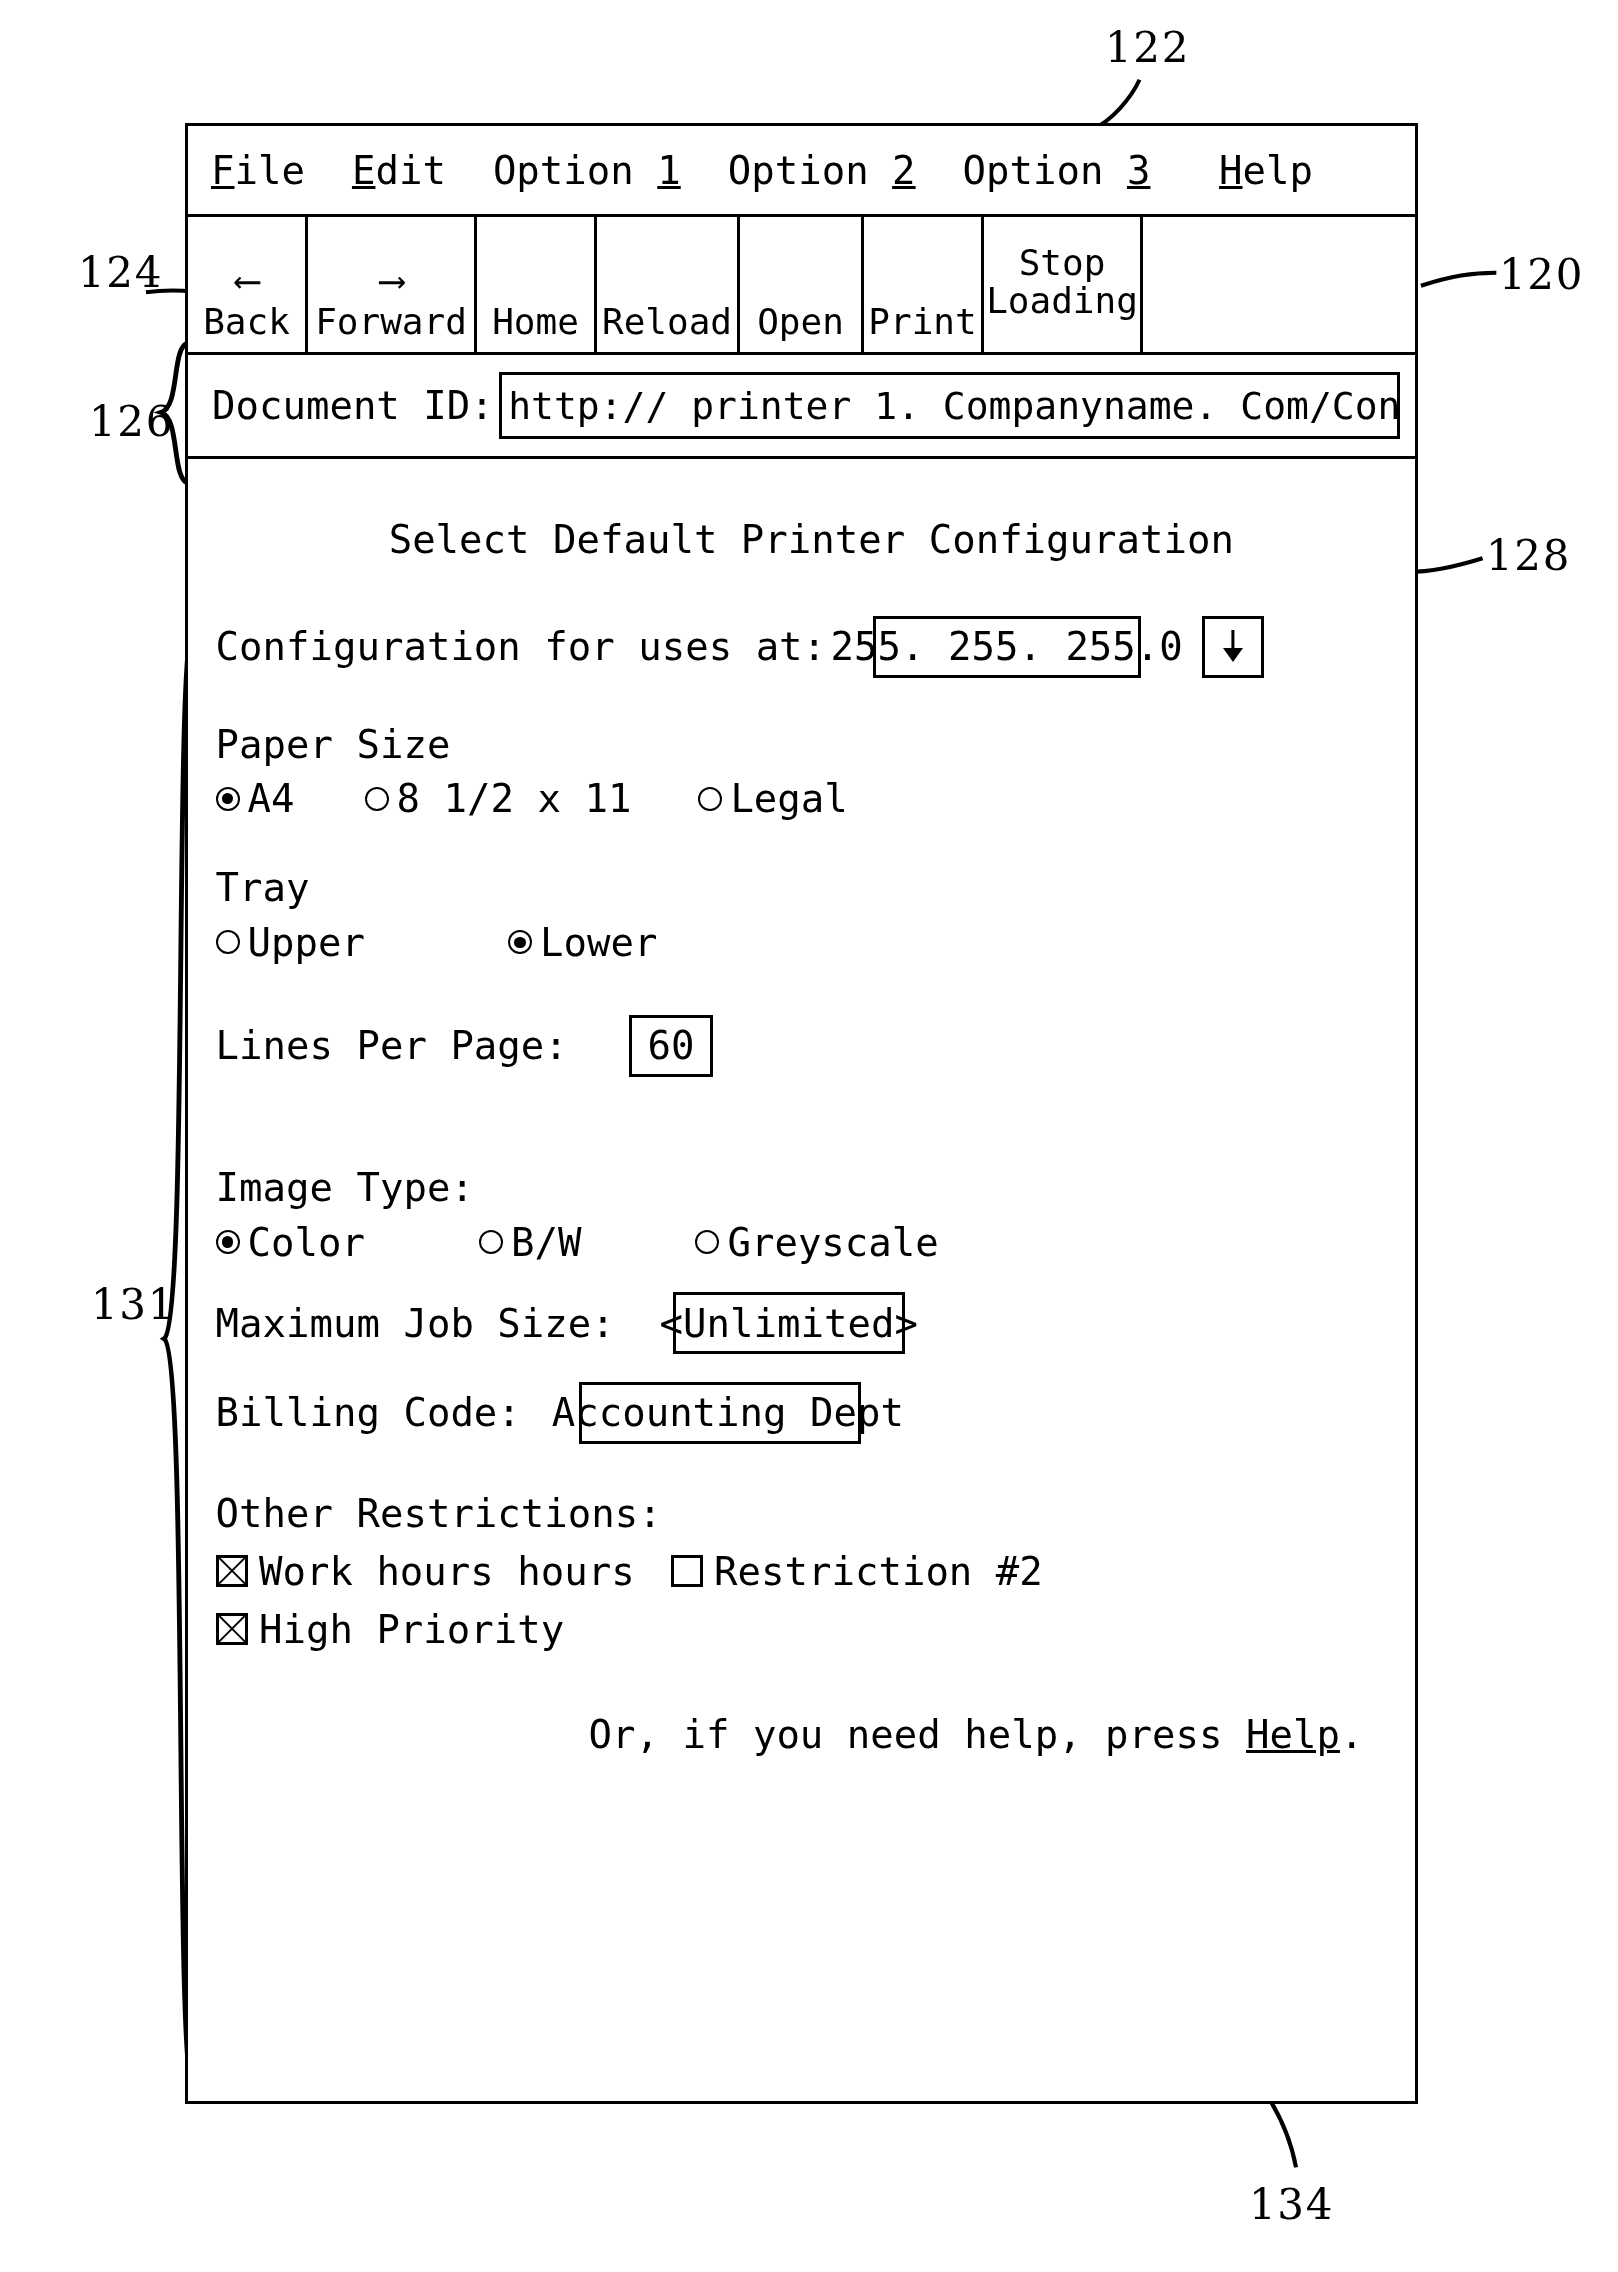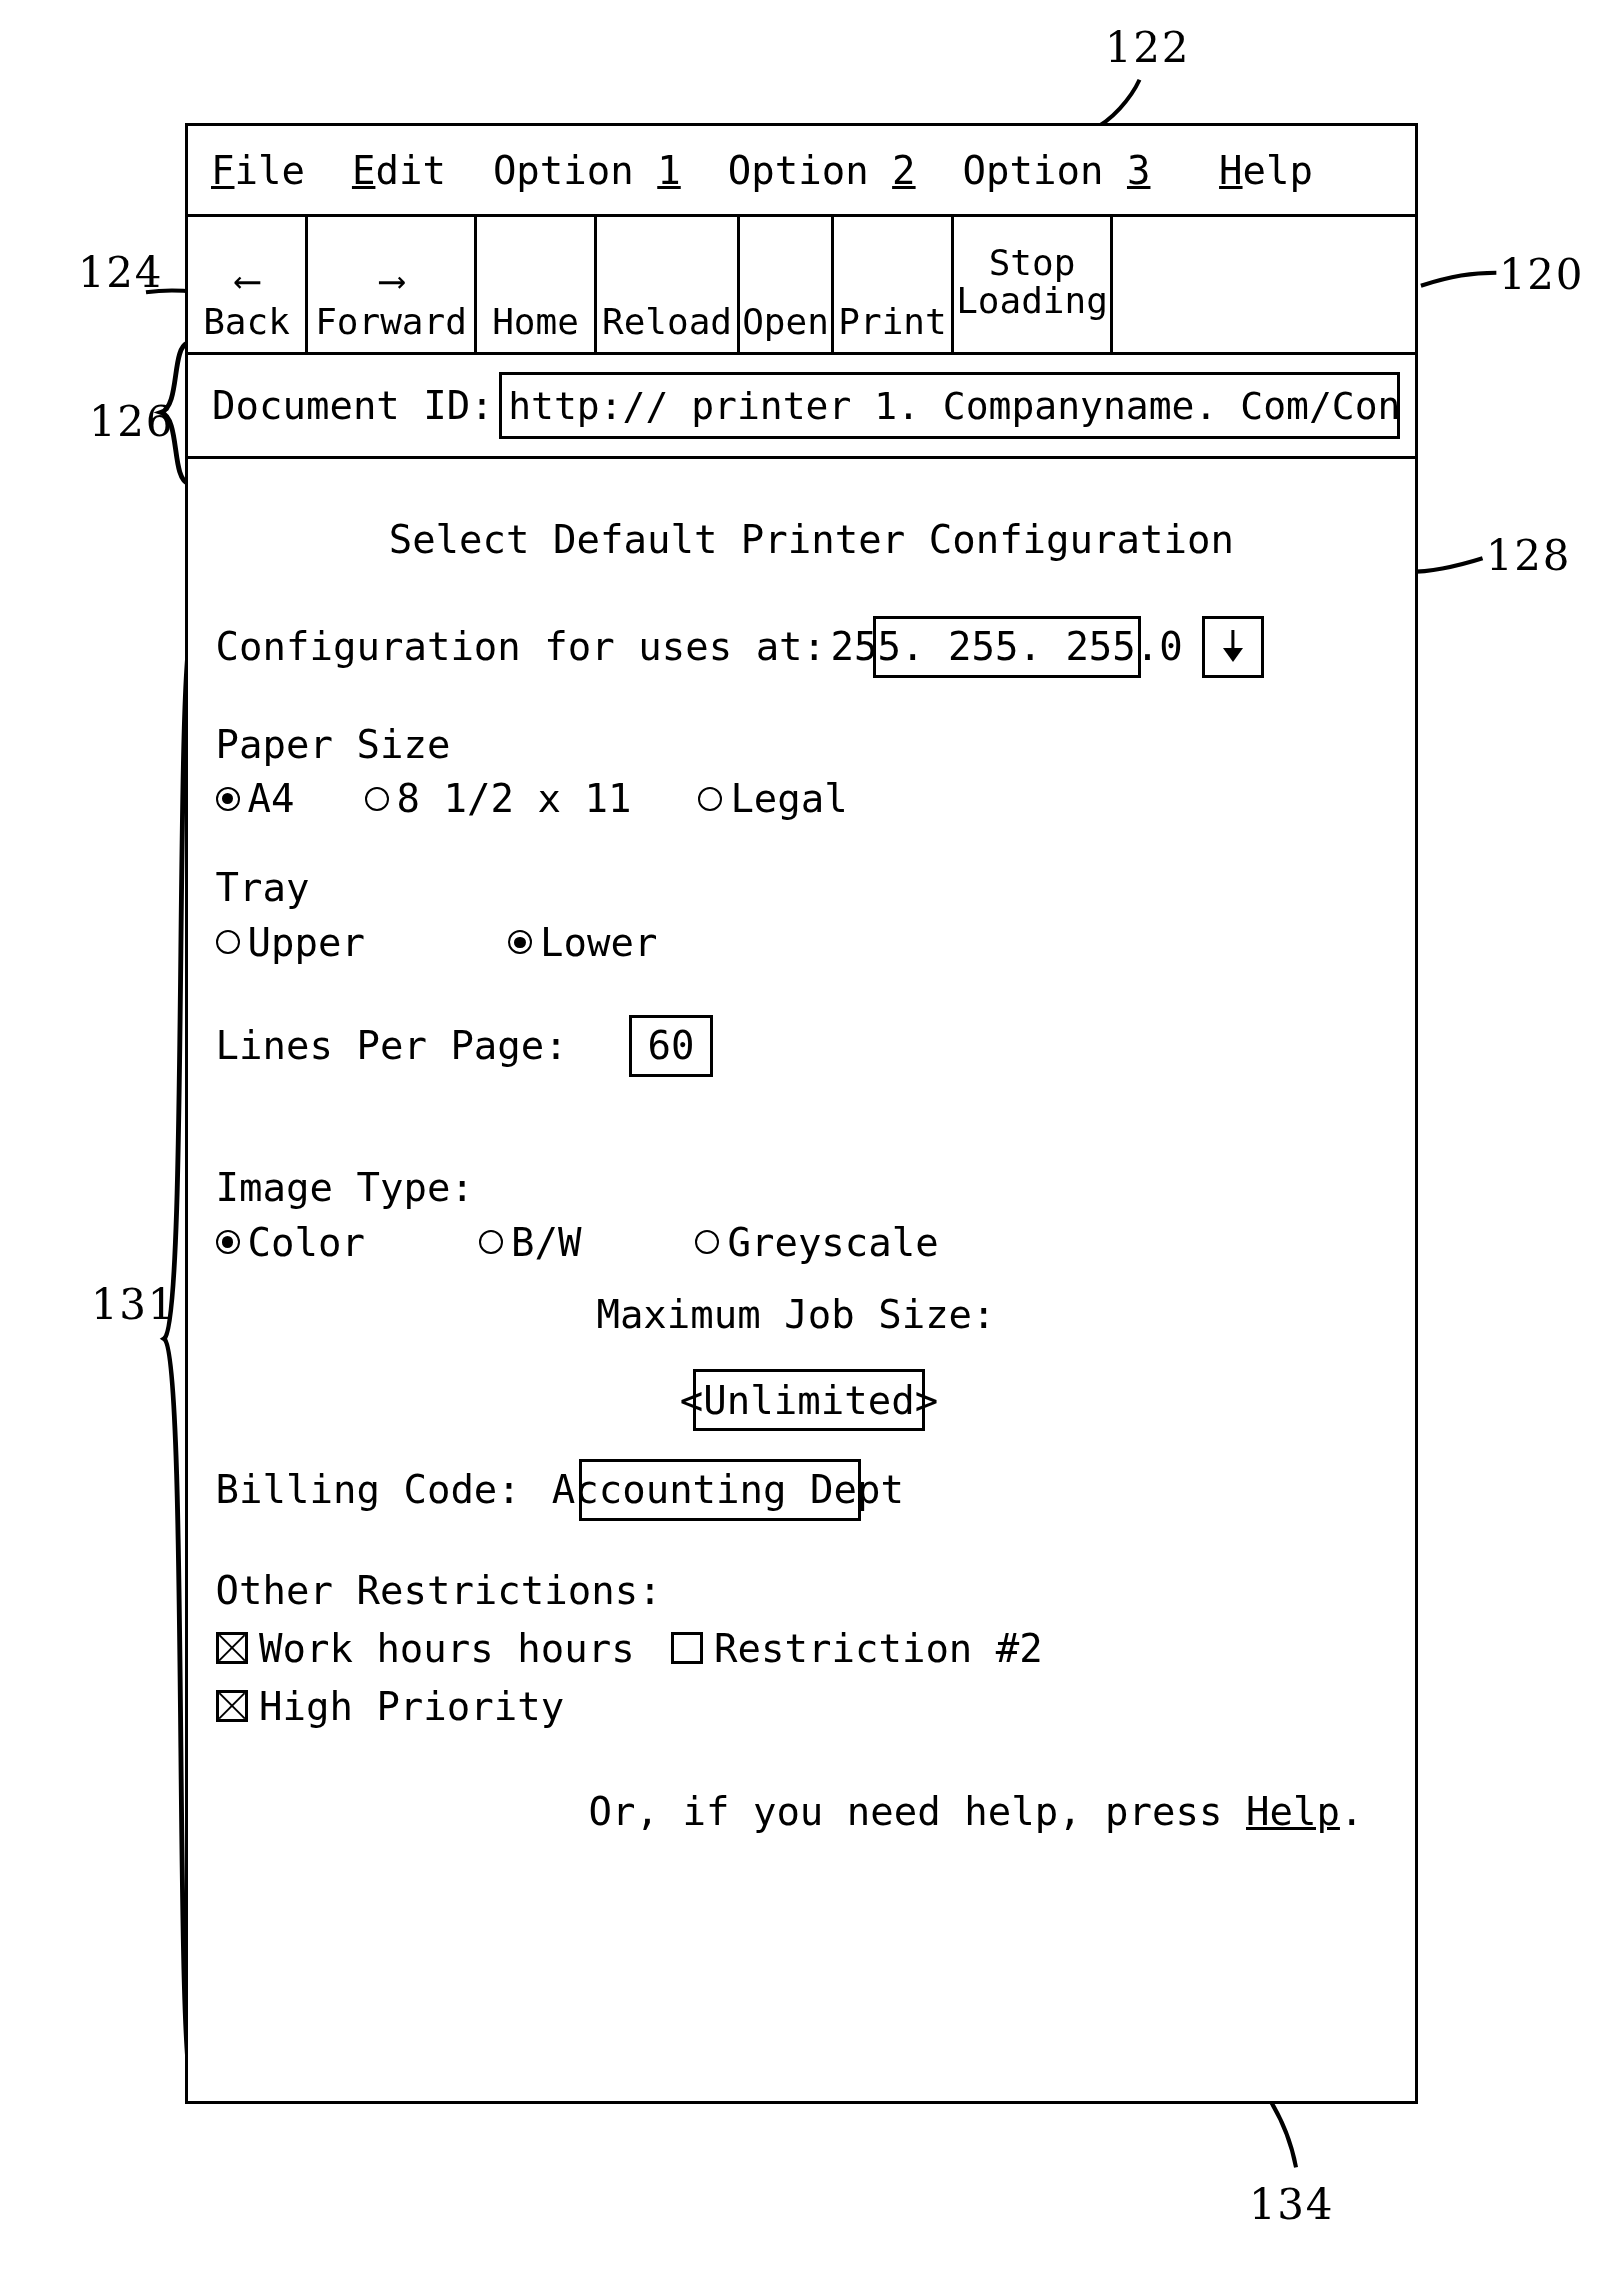--- a/index.html
+++ b/index.html
@@ -334,21 +334,21 @@
     <div class="tbtn" style="width:169px;">
       <span class="arrow">⟶</span>
       <span>Forward</span>
     </div>
     <div class="tbtn" style="width:120px;">
       <span>Home</span>
     </div>
     <div class="tbtn" style="width:143px;">
       <span>Reload</span>
     </div>
-    <div class="tbtn" style="width:94px;">
+    <div class="tbtn" style="width:124px;">
       <span>Open</span>
     </div>
     <div class="tbtn" style="width:120px;">
       <span>Print</span>
     </div>
     <div class="tbtn" style="width:159px; justify-content:center;">
       <span class="twoline">
         <span>Stop</span>
         <span>Loading</span>
       </span>
@@ -422,21 +422,21 @@
       <span class="radio-item" style="margin-right:114px;">
         <span class="radio"></span>
         <span>B/W</span>
       </span>
       <span class="radio-item">
         <span class="radio"></span>
         <span>Greyscale</span>
       </span>
     </div>
 
-    <div class="row" style="margin-top:27.6px;flex-direction:column;">
+    <div class="row" style="margin-top:27.6px;">
       <span class="cfg-label">Maximum Job Size:</span>
       <span class="textbox" style="width:232px; margin-left:11.4px;">&lt;Unlimited&gt;</span>
     </div>
 
     <div class="row" style="margin-top:27.6px;">
       <span class="cfg-label">Billing Code:</span>
       <span class="textbox" style="width:282px; margin-left:11.4px;padding-left:29px;">Accounting Dept</span>
     </div>
 
     <div class="grp-label" style="margin-top:47px;">Other Restrictions:</div>

